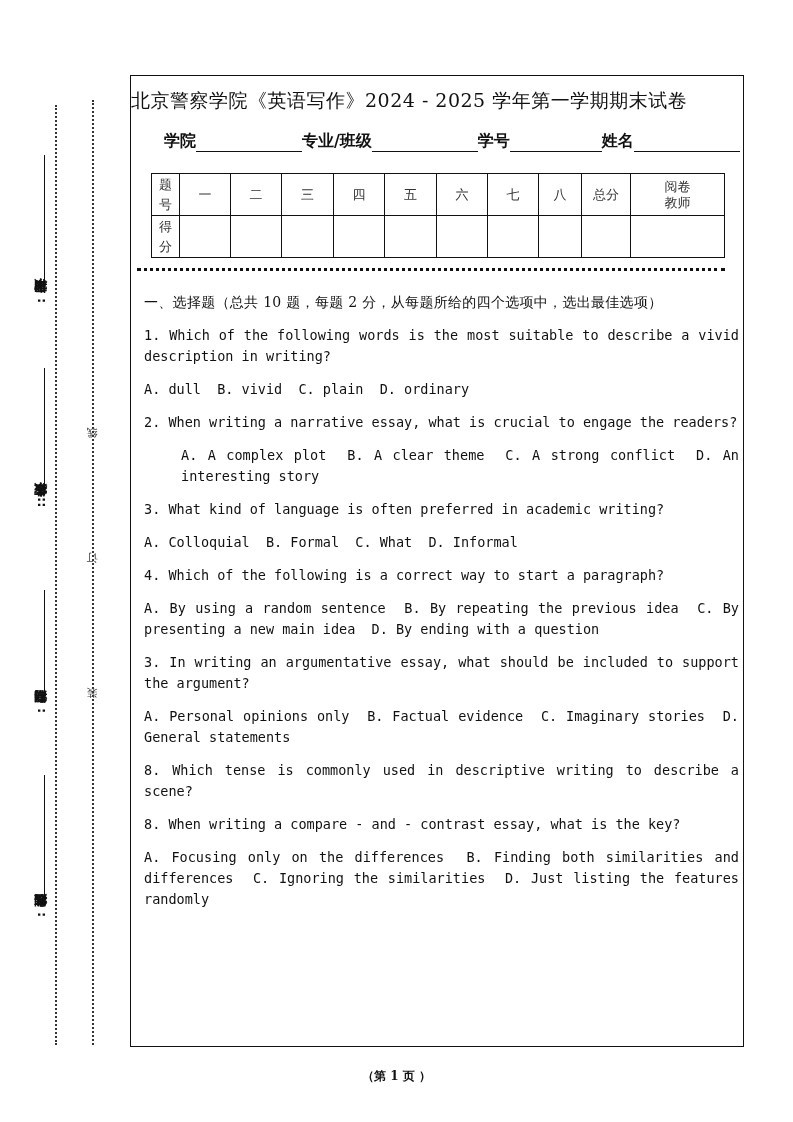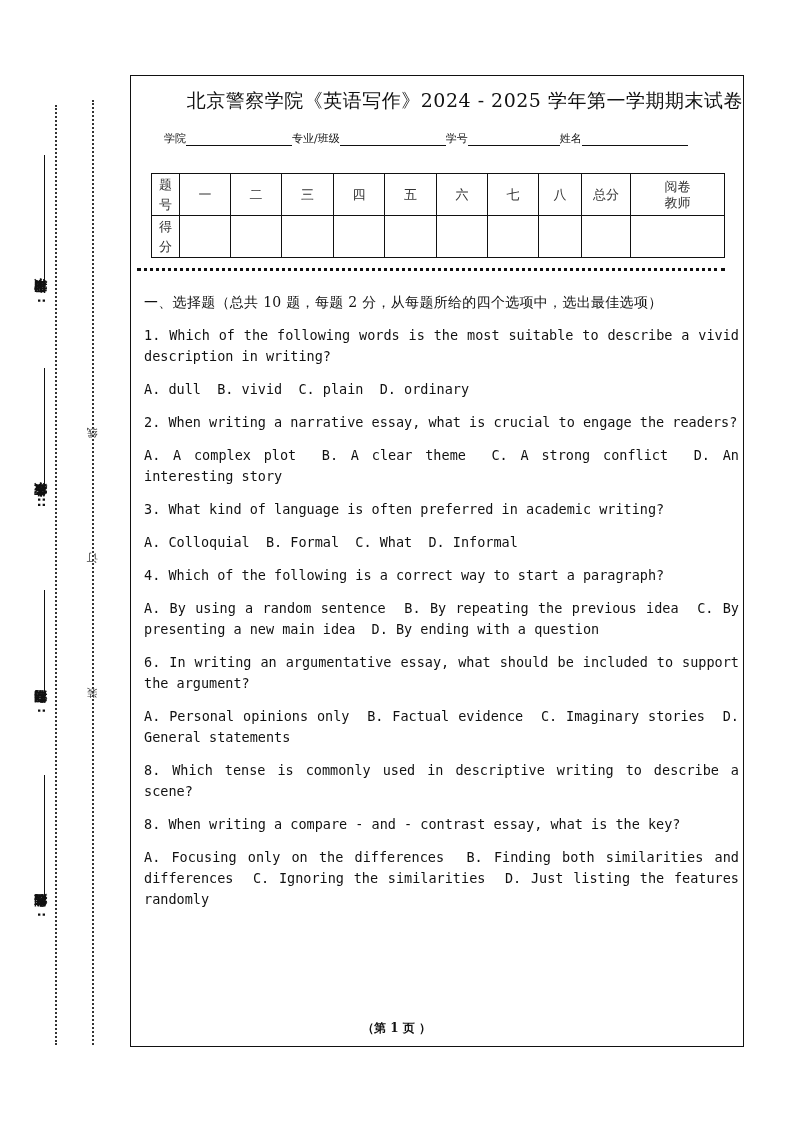--- a/index.html
+++ b/index.html
@@ -3,30 +3,30 @@
 <meta charset="utf-8">
 <style>
   html,body{margin:0;padding:0;background:#fff;}
   body{width:793px;height:1122px;position:relative;overflow:hidden;font-family:"DejaVu Sans Mono","Liberation Mono",monospace;color:#111;}
   .margin{position:absolute;top:0;left:0;width:130px;height:1122px;}
   .dotted-v{position:absolute;width:0;border-left:2px dotted #333;}
   .vlabel{position:absolute;writing-mode:vertical-rl;transform:rotate(180deg);font-family:"DejaVu Sans",sans-serif;font-weight:bold;font-size:13px;white-space:nowrap;}
   .vline{position:absolute;width:0;border-left:1px solid #111;}
   .cutmark{position:absolute;font-family:"DejaVu Serif",serif;font-size:11px;color:#444;writing-mode:vertical-rl;transform:rotate(180deg);background:#fff;}
   .frame{position:absolute;left:130px;top:75px;width:614px;height:972px;border:1px solid #111;box-sizing:border-box;}
-  .title{position:absolute;left:0;right:0;top:12px;text-align:right;font-family:"DejaVu Serif",serif;font-size:19px;letter-spacing:0.5px;}
-  .info{position:absolute;left:33px;top:55px;font-family:"DejaVu Serif",serif;font-size:11px;display:flex;align-items:flex-end;}
+  .title{position:absolute;left:0;right:0;top:12px;text-align:left;font-family:"DejaVu Serif",serif;font-size:19px;letter-spacing:0.5px;}
+  .info{position:absolute;left:33px;top:55px;font-family:"DejaVu Serif",serif;font-size:16px;display:flex;align-items:flex-end;font-weight:bold;}
   .info .blank{display:inline-block;border-bottom:1px solid #111;height:12px;}
   .score{position:absolute;left:20px;top:97px;border-collapse:collapse;font-family:"DejaVu Serif",serif;font-size:13px;color:#333;}
   .score td{border:1px solid #111;text-align:center;padding:0;}
   .sep{position:absolute;left:6px;right:18px;top:192px;border-top:3px dotted #111;}
   .content{position:absolute;left:13px;right:4px;top:216px;font-size:13.5px;line-height:21px;}
   .content p{margin:0 0 12px 0;text-align:justify;}
   .section{font-family:"DejaVu Serif",serif;font-size:14px;letter-spacing:0.3px;}
-  .footer{position:absolute;left:0;right:0;top:1020px;text-align:center;font-family:"DejaVu Serif",serif;font-weight:bold;font-size:12px;}
+  .footer{position:absolute;left:0;right:0;top:1068px;text-align:center;font-family:"DejaVu Serif",serif;font-weight:bold;font-size:12px;}
 </style>
 </head>
 <body>
 
 <div class="margin">
   <div class="dotted-v" style="left:55px;top:105px;height:940px;"></div>
   <div class="dotted-v" style="left:92px;top:100px;height:945px;"></div>
 
   <div class="vline" style="left:44px;top:155px;height:138px;"></div>
   <div class="vlabel" style="left:32px;top:298px;">审核日期:</div>
@@ -93,29 +93,29 @@
 
   <div class="sep"></div>
 
   <div class="content">
     <p class="section">一、选择题（总共 10 题，每题 2 分，从每题所给的四个选项中，选出最佳选项）</p>
 
     <p>1. Which of the following words is the most suitable to describe a vivid description in writing?</p>
     <p style="white-space:pre-wrap;">A. dull  B. vivid  C. plain  D. ordinary</p>
 
     <p>2. When writing a narrative essay, what is crucial to engage the readers?</p>
-    <p style="white-space:pre-wrap;">A. A complex plot  B. A clear theme  C. A strong conflict  D. An interesting story</p>
+    <p style="white-space:pre-wrap;margin-left:37px;">A. A complex plot  B. A clear theme  C. A strong conflict  D. An interesting story</p>
 
     <p>3. What kind of language is often preferred in academic writing?</p>
     <p style="white-space:pre-wrap;">A. Colloquial  B. Formal  C. What  D. Informal</p>
 
     <p>4. Which of the following is a correct way to start a paragraph?</p>
     <p style="white-space:pre-wrap;">A. By using a random sentence  B. By repeating the previous idea  C. By presenting a new main idea  D. By ending with a question</p>
 
-    <p>6. In writing an argumentative essay, what should be included to support the argument?</p>
+    <p>3. In writing an argumentative essay, what should be included to support the argument?</p>
     <p style="white-space:pre-wrap;">A. Personal opinions only  B. Factual evidence  C. Imaginary stories  D. General statements</p>
 
 
     <p>8. Which tense is commonly used in descriptive writing to describe a scene?</p>
 
     <p>8. When writing a compare - and - contrast essay, what is the key?</p>
     <p style="white-space:pre-wrap;">A. Focusing only on the differences  B. Finding both similarities and differences  C. Ignoring the similarities  D. Just listing the features randomly</p>
   </div>
 </div>
 

